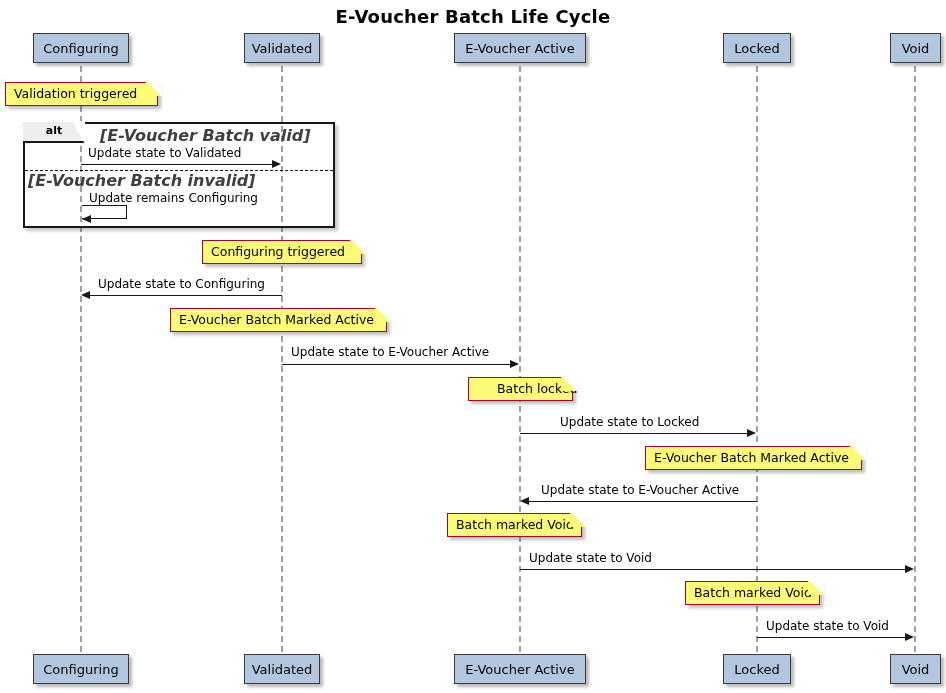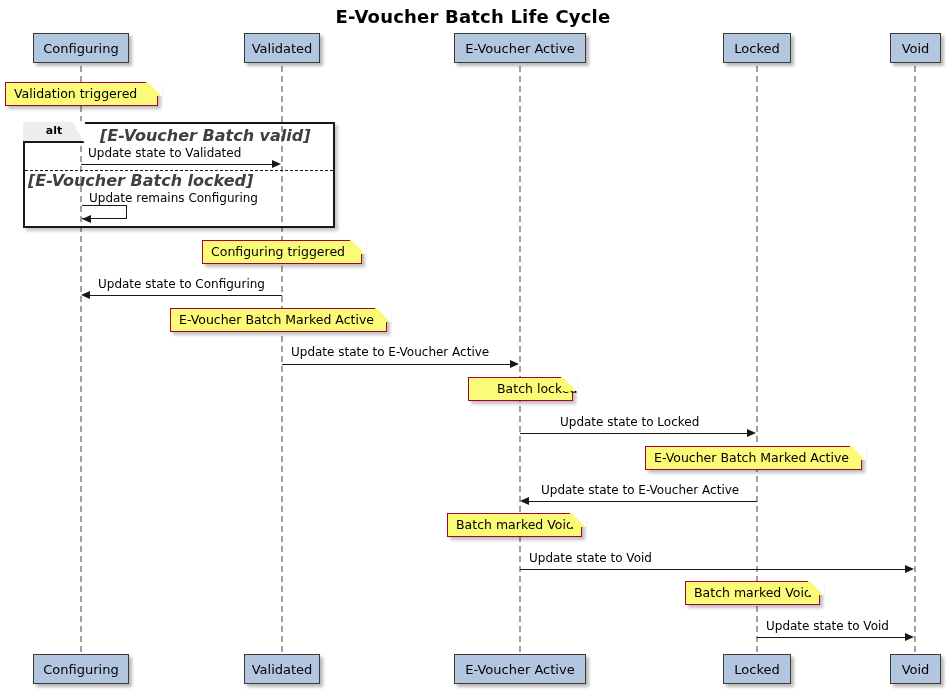--- a/index.html
+++ b/index.html
@@ -159,21 +159,21 @@
   </div>
 
   <div class="msg-label" style="left:88px;top:146px;">
     <span>Update state to Validated</span>
   </div>
   <div class="msg-line" style="left:81px;top:164px;width:192px;"></div>
   <div class="arrow-head right" style="left:272px;top:160px;"></div>
 
   <div class="frag-div" style="left:25px;top:170px;width:308px;"></div>
   <div class="frag-cond" style="left:28px;top:171px;">
-    <span>[E-Voucher Batch locked]</span>
+    <span>[E-Voucher Batch invalid]</span>
   </div>
 
   <div class="msg-label" style="left:89px;top:191px;">
     <span>Update remains Configuring</span>
   </div>
   <div class="self-loop" style="left:82px;top:205px;width:45px;"></div>
   <div class="arrow-head left" style="left:82px;top:215px;"></div>
 
   <div class="note" style="left:202px;top:240px;width:160px;">
     <span>Configuring triggered</span>

